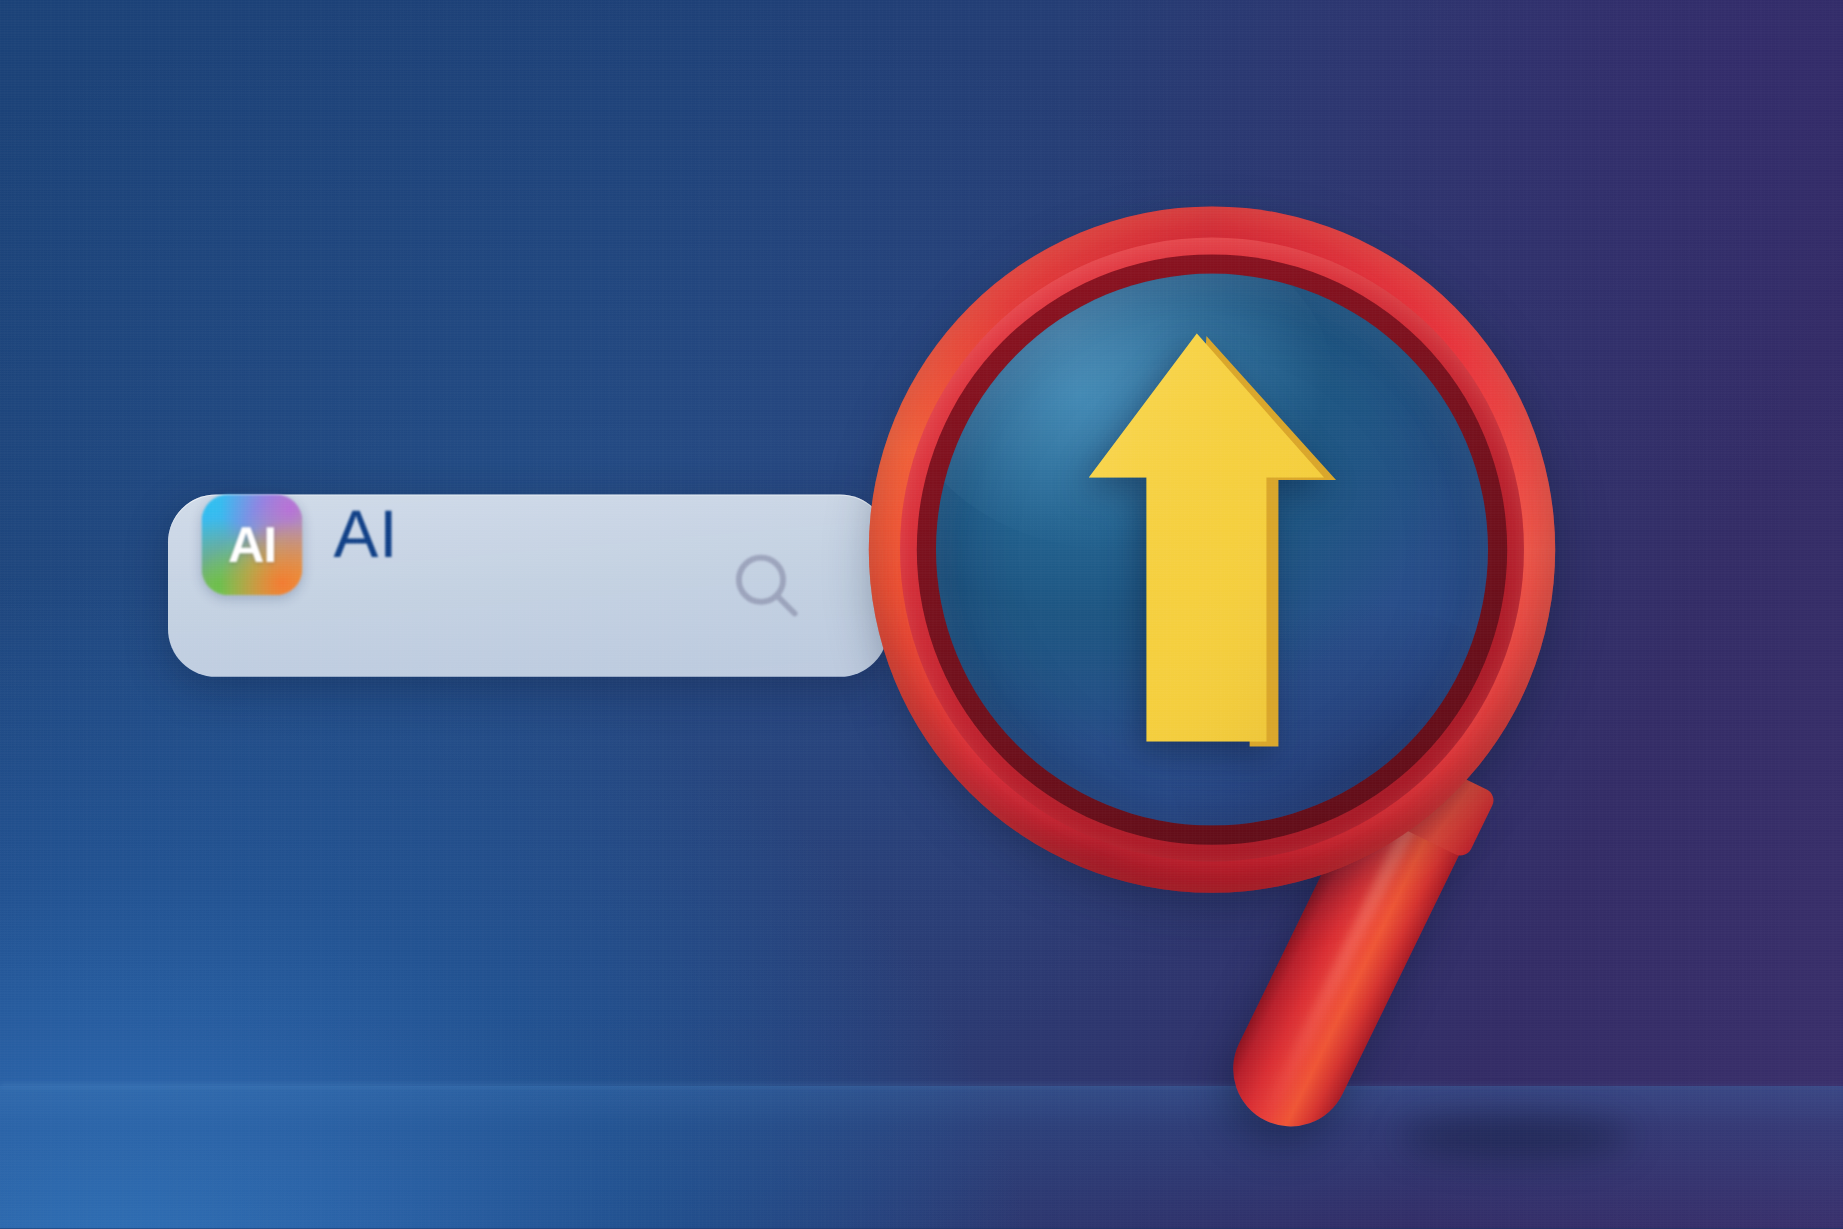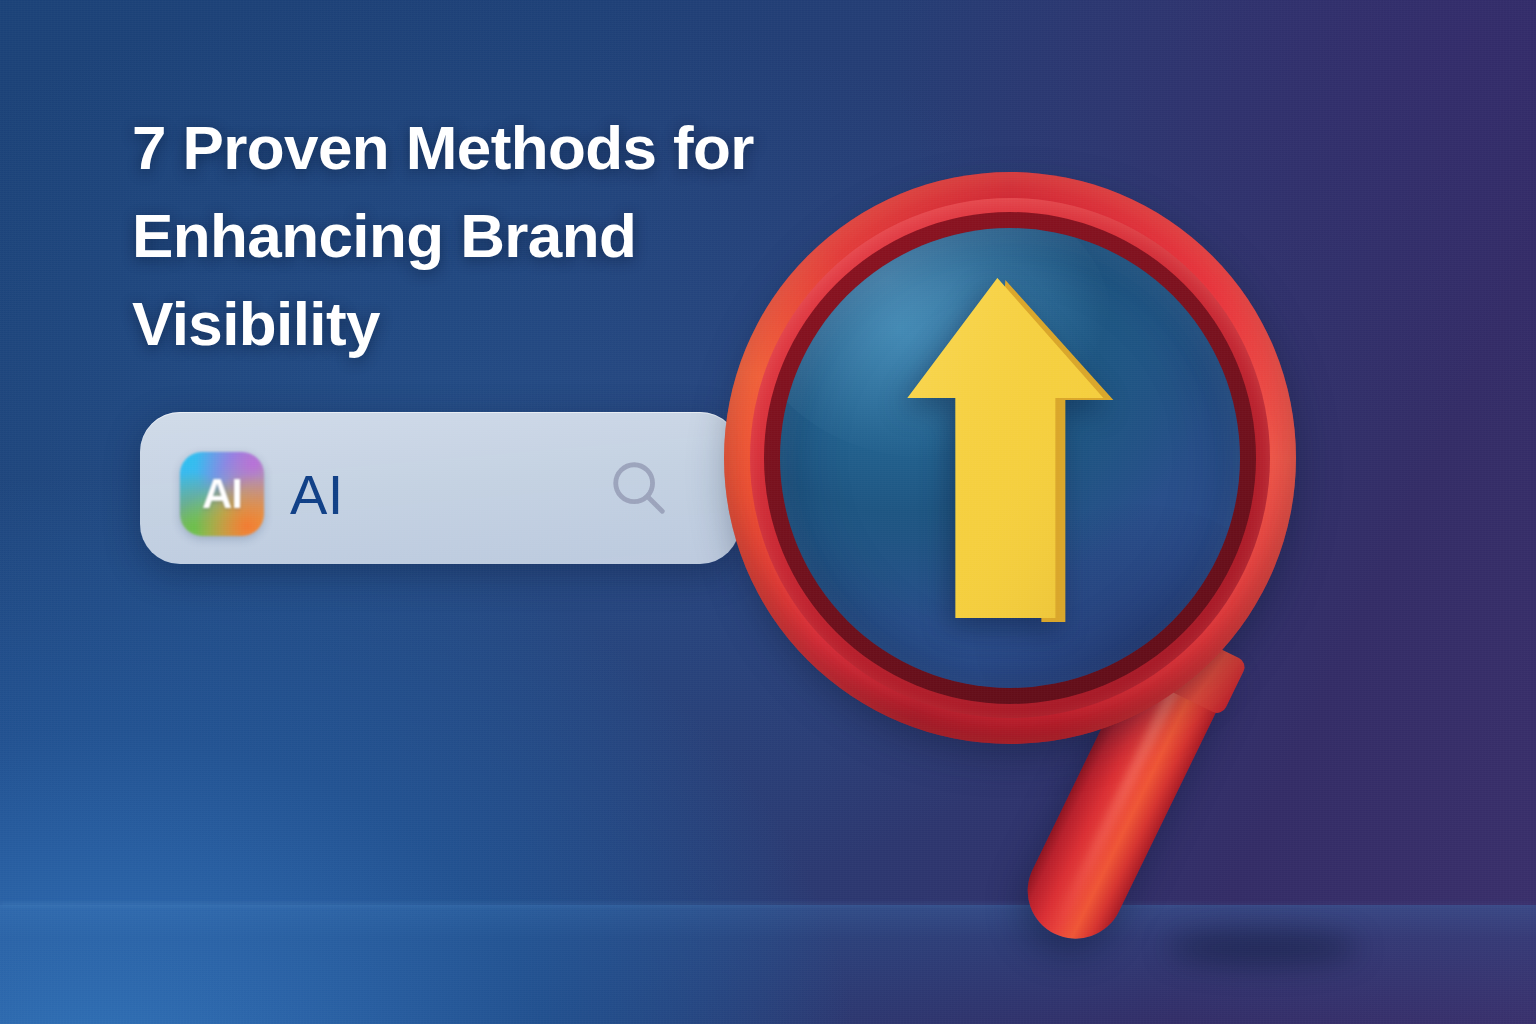--- a/index.html
+++ b/index.html
@@ -84,24 +84,23 @@
     background: linear-gradient(175deg, rgba(214,224,236,0.97) 0%, rgba(203,215,230,0.96) 48%, rgba(196,209,227,0.95) 100%);
     box-shadow:
       0 10px 34px rgba(9,24,55,0.34),
       inset 0 1px 0 rgba(255,255,255,0.55);
     filter: blur(0.6px);
   }
   .searchbar-inner {
     position: absolute;
     inset: 0;
     display: flex;
-    align-items: center;
-    padding-left: 40px;
+    align-items: flex-start;
+    padding-left: 28px;
     gap: 26px;
-    margin-top: 12px;
   }
   .ai-badge {
     position: relative;
     width: 84px;
     height: 84px;
     border-radius: 22px;
     flex: 0 0 auto;
     background:
       radial-gradient(circle at 80% 88%, rgba(244,120,48,0.95) 0%, rgba(244,120,48,0) 52%),
       radial-gradient(circle at 16% 90%, rgba(106,190,70,0.95) 0%, rgba(106,190,70,0) 54%),
@@ -292,23 +291,20 @@
 </head>
 <body>
 
 <div id="stage">
 
   <div class="bg-base"></div>
   <div class="bg-vignette"></div>
   <div class="bg-floor-edge"></div>
   <div class="bg-floor"></div>
 
-  <h1 class="headline">7 Proven Methods for
-Enhancing Brand
-Visibility</h1>
 
   <div class="searchbar">
     <div class="searchbar-inner">
 
       <div class="ai-badge">
         <span class="ai-badge-label">AI</span>
       </div>
 
       <span class="search-query" title="Search">AI</span>
     </div>

